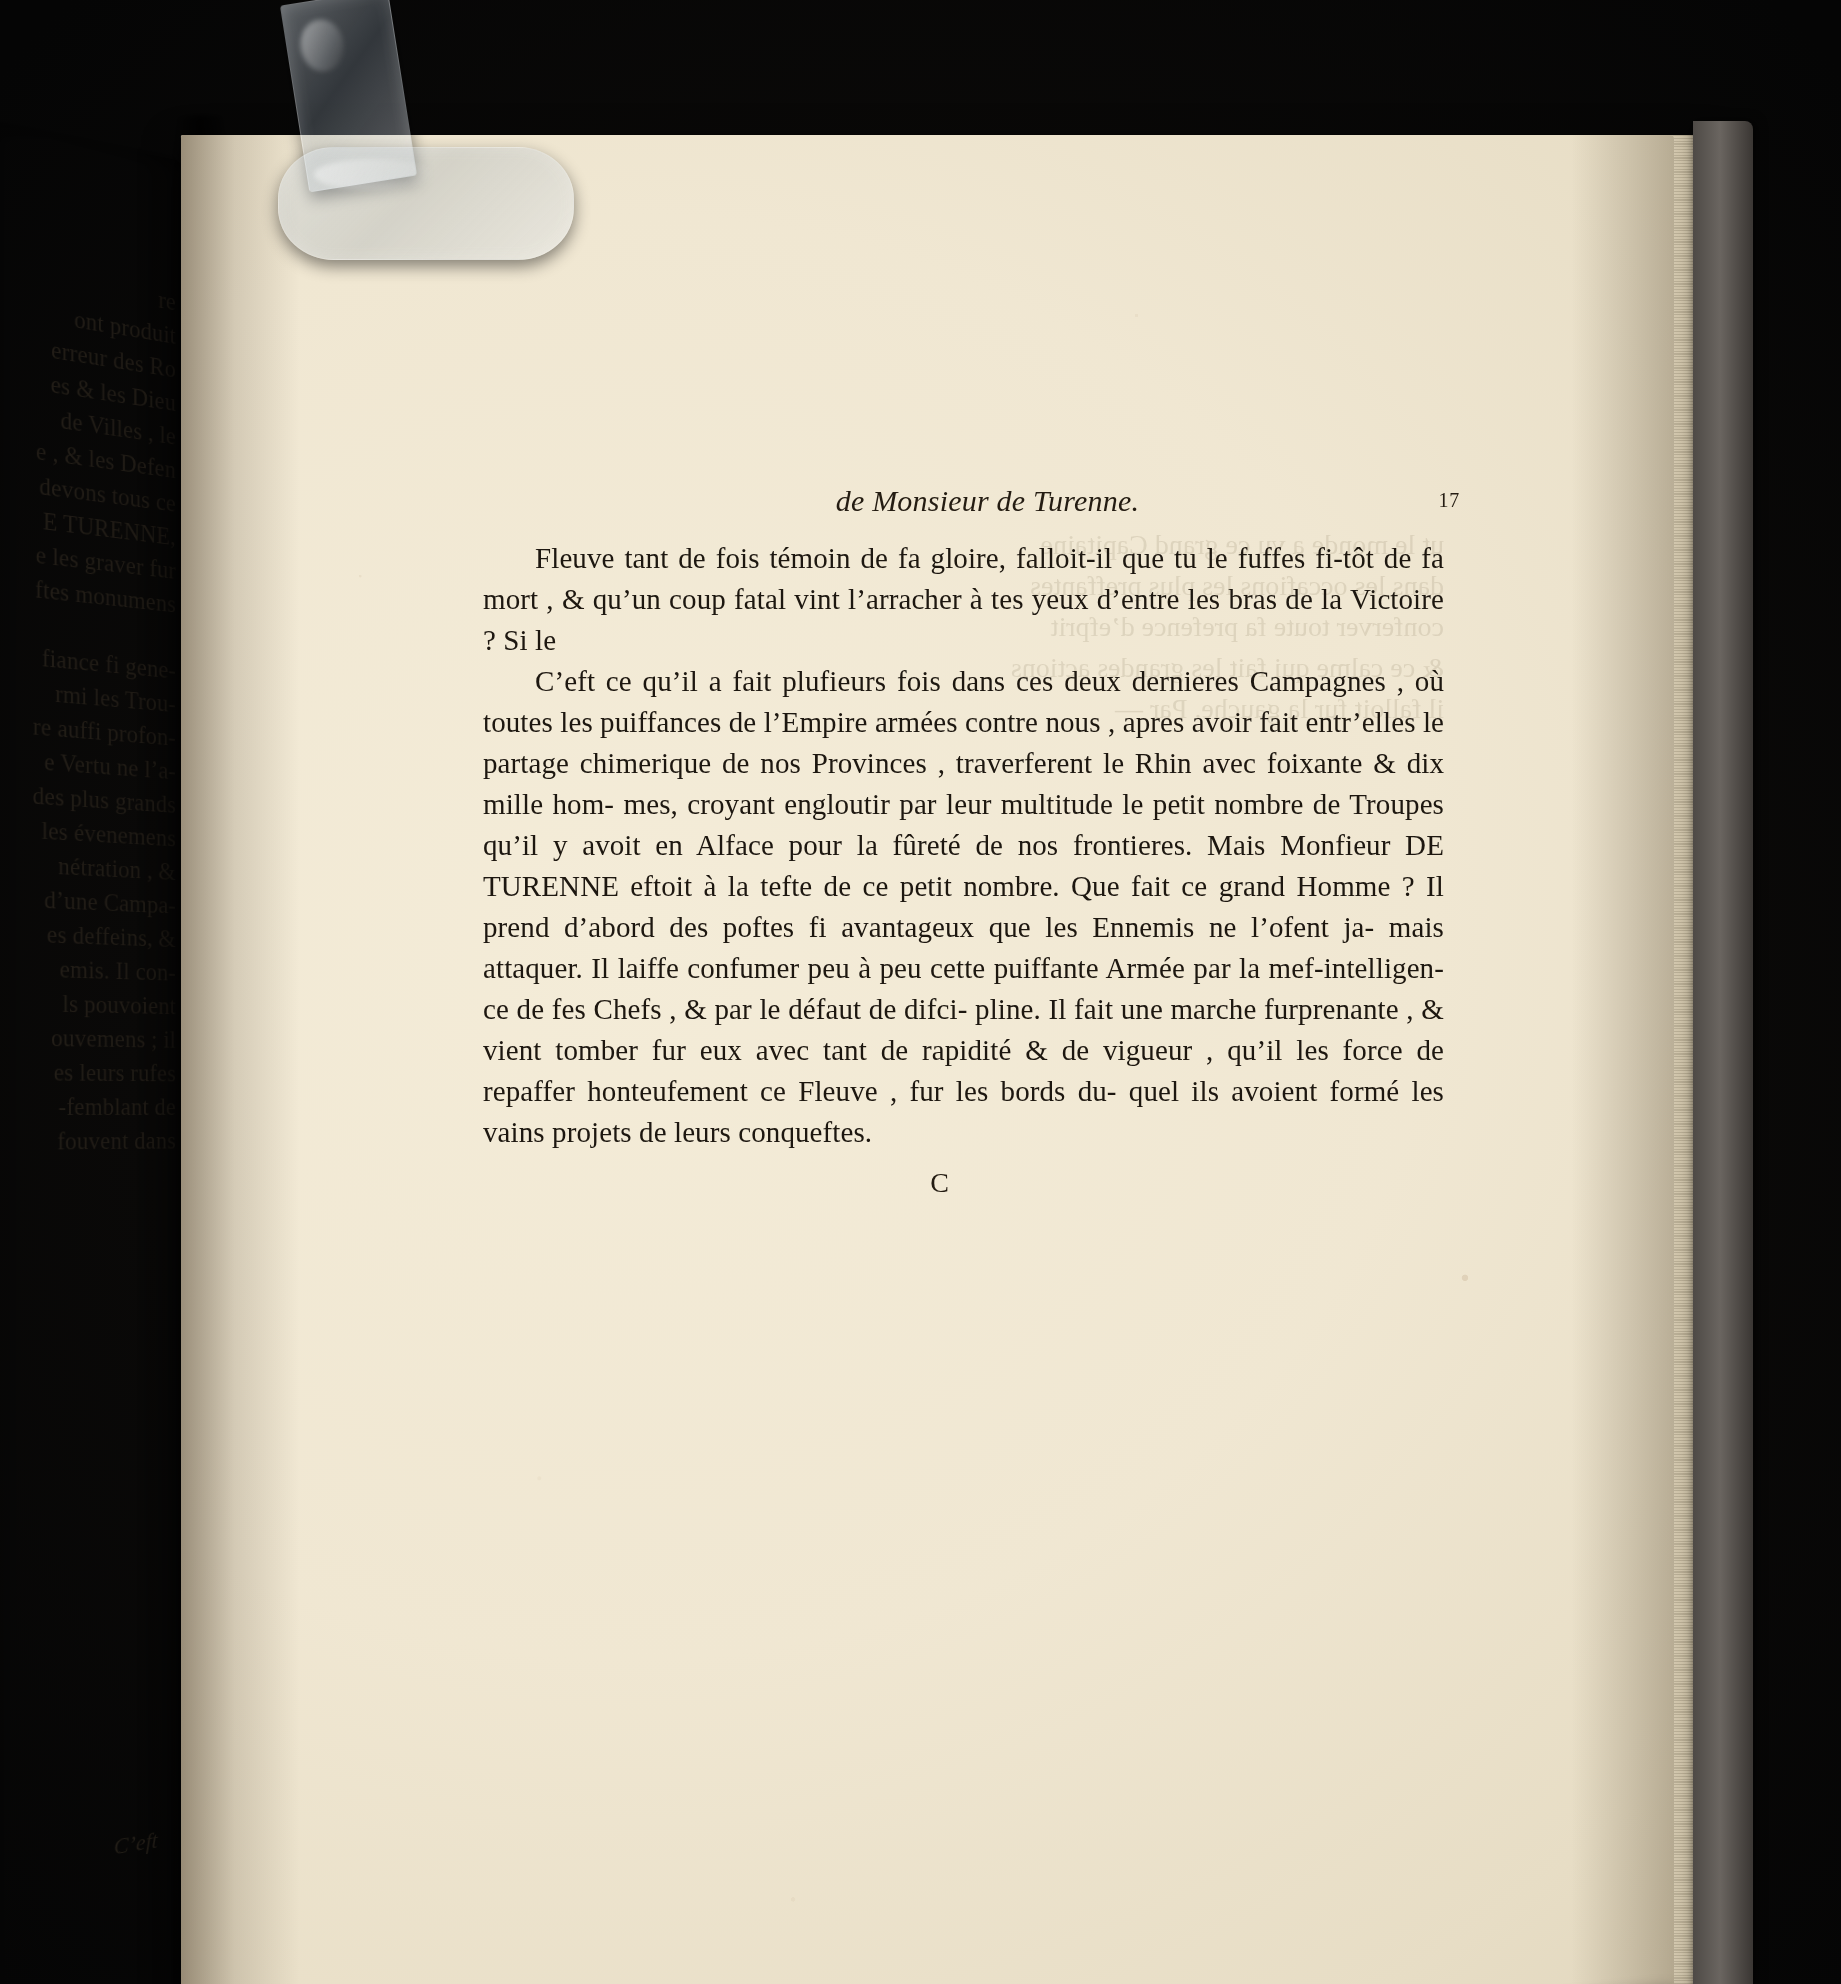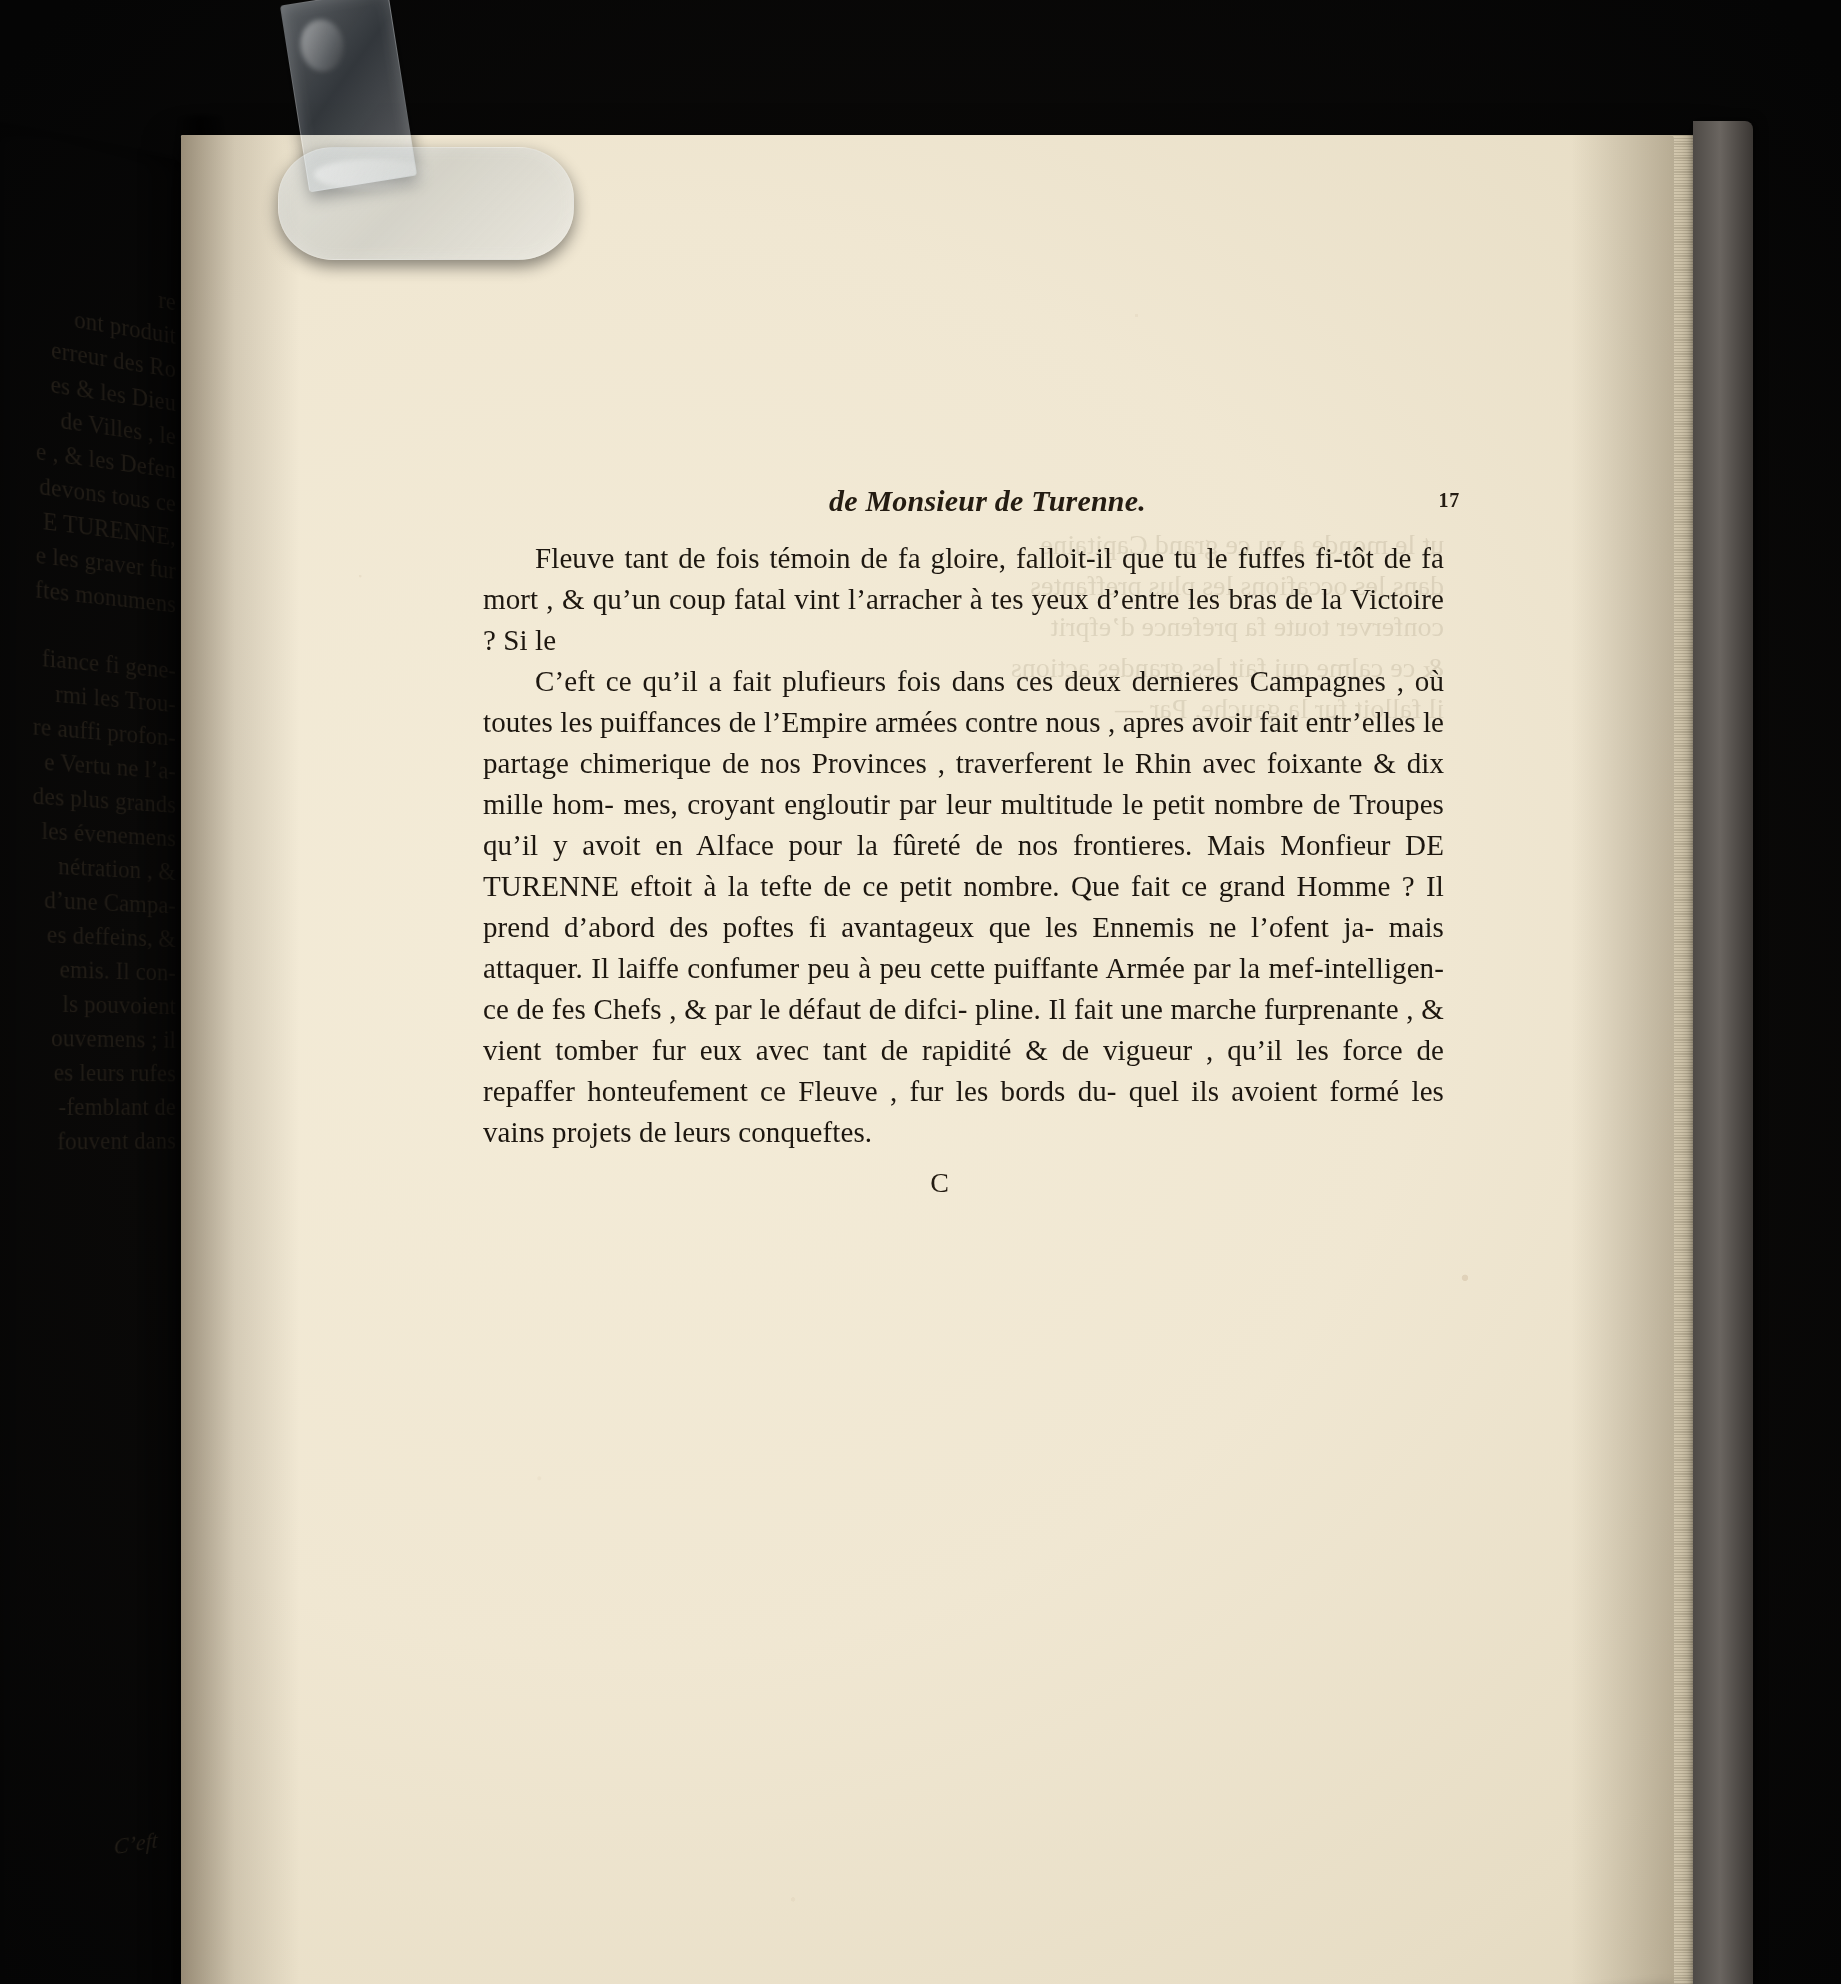--- a/index.html
+++ b/index.html
@@ -152,21 +152,20 @@
     top: 349px;
     width: 961px;
   }
   .running-head {
     display: flex;
     align-items: baseline;
     justify-content: center;
     position: relative;
     height: 44px;
     color: #20191163;
-    font-weight: bold;
   }
   .rh-title {
     font-family: "Liberation Serif", serif;
     font-style: italic;
     font-size: 30px;
     color: #241c12;
     letter-spacing: 0.2px;
     margin-left: 48px;
   }
   .folio {

